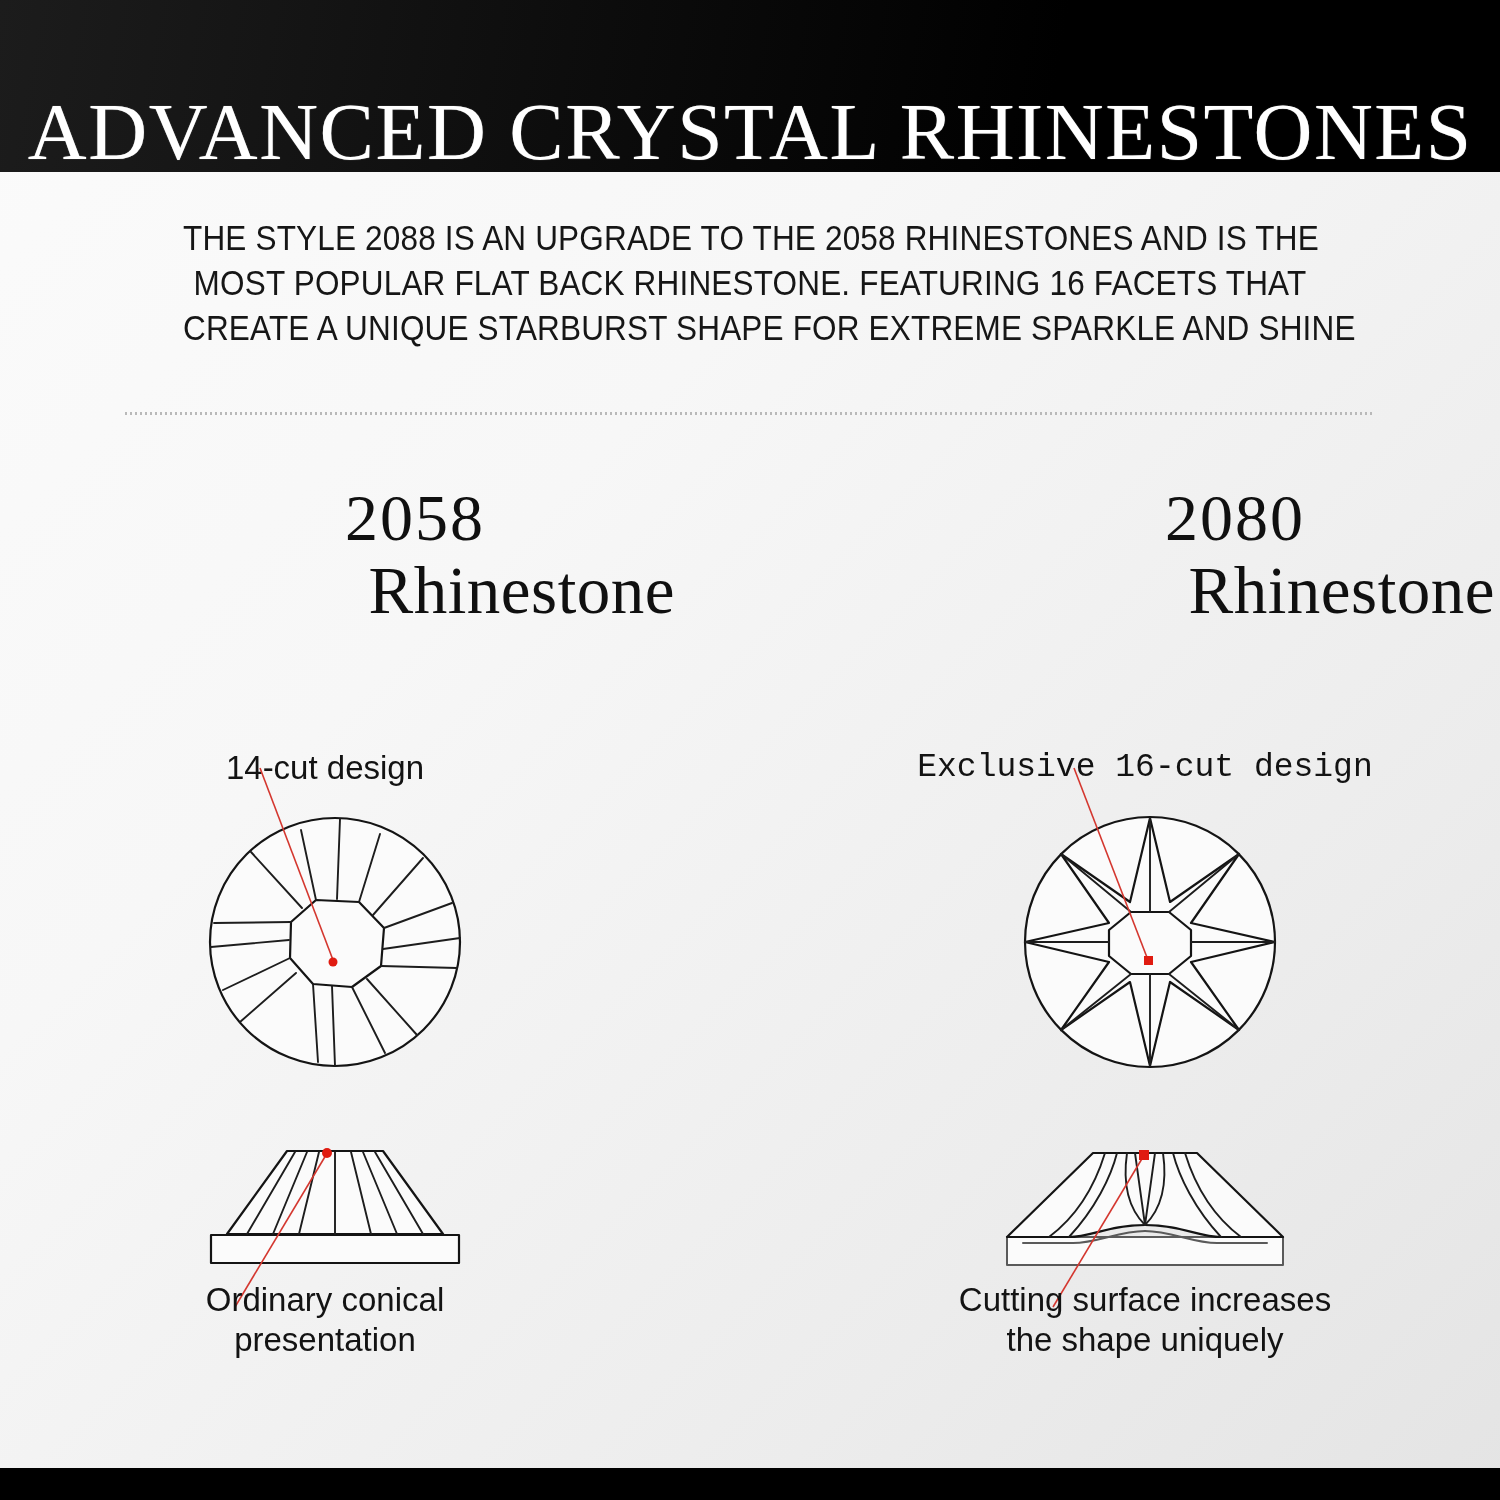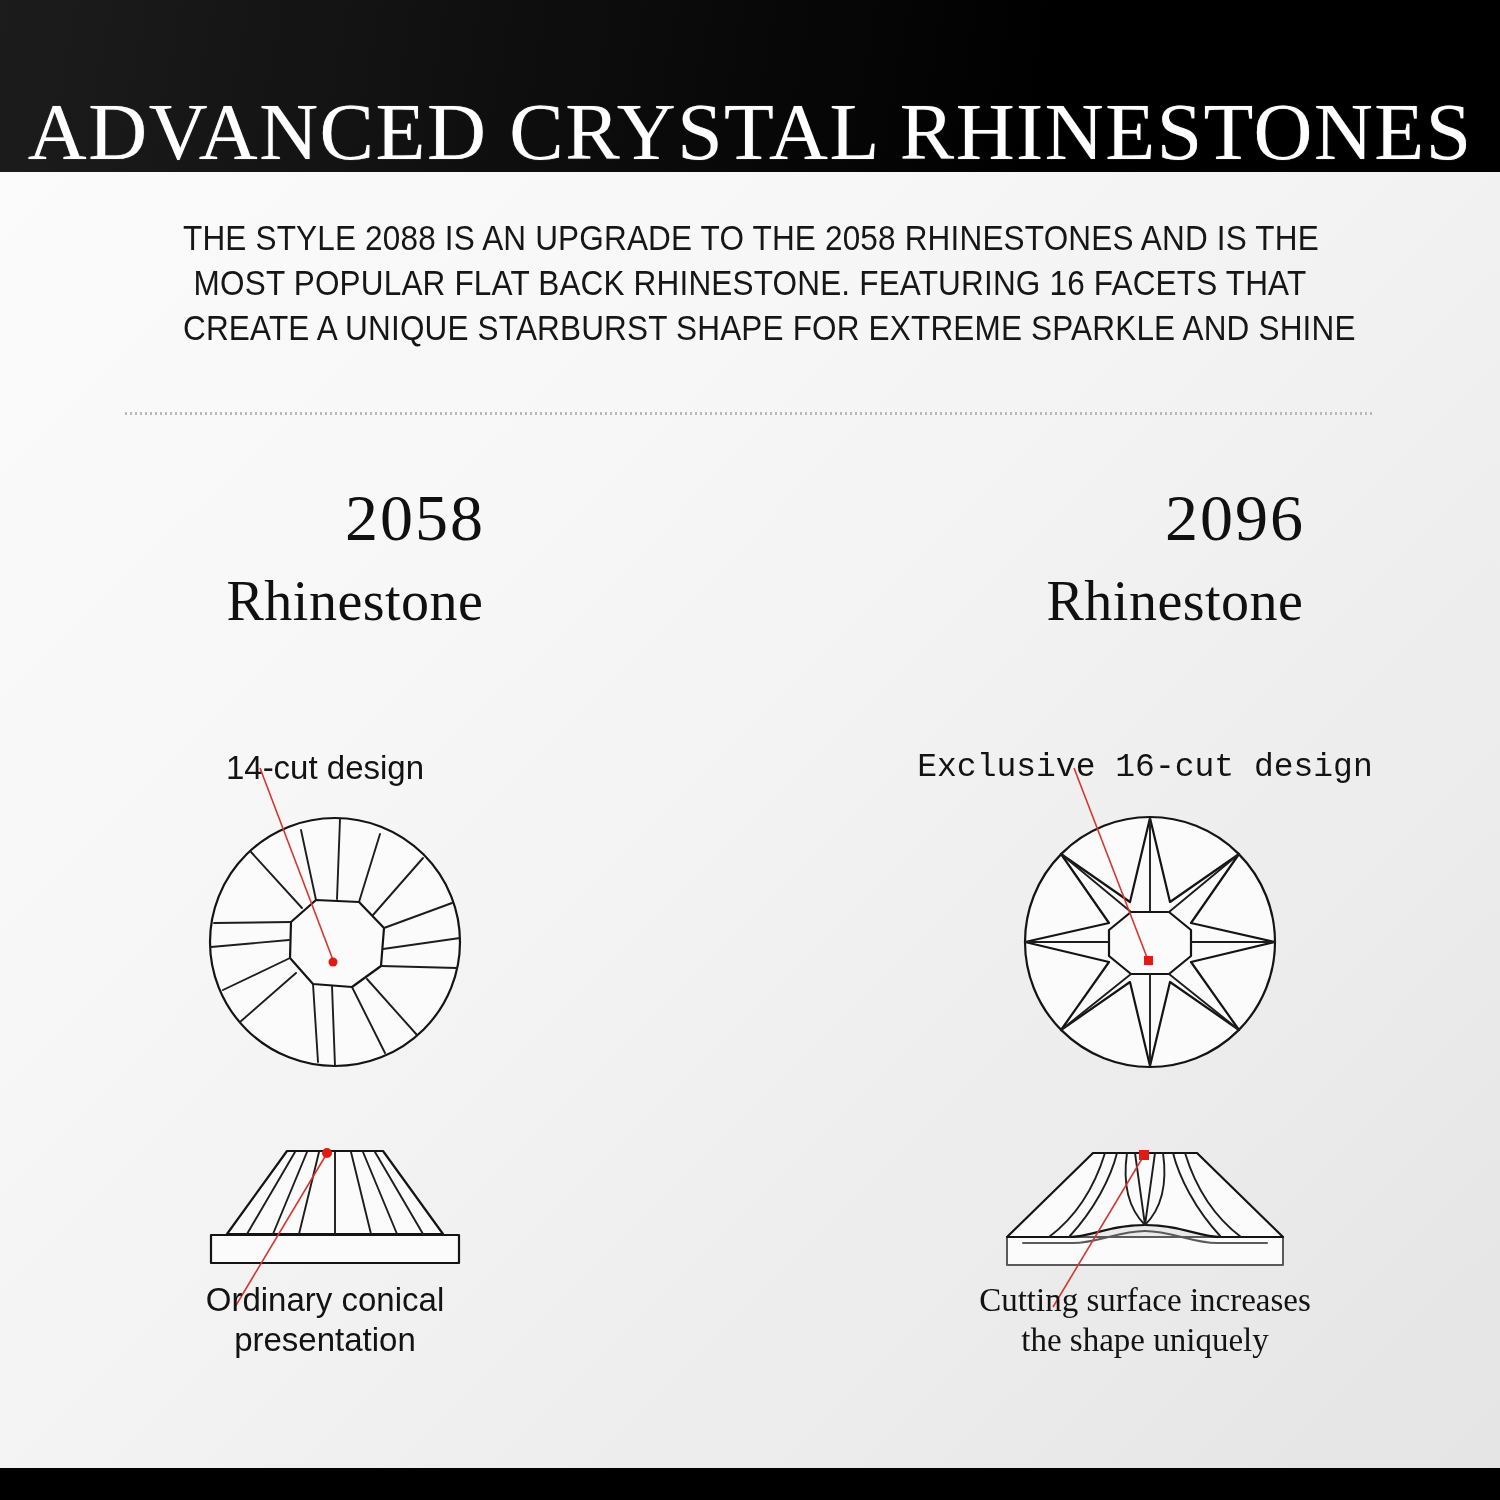--- a/index.html
+++ b/index.html
@@ -82,39 +82,40 @@
   #heading-2058 { left: 35px;  top: 485px; }
   #heading-2088 { left: 855px; top: 485px; }
   .col-heading .h-number {
     display: block;
     font-size: 66px;
     letter-spacing: 2px;
     padding-left: 120px;
   }
   .col-heading .h-word {
     display: block;
-    font-size: 56px;
+    font-size: 67px;
     letter-spacing: 0.5px;
-    margin-top: 22px;
+    margin-top: 6px;
+    text-align: right;
   }
 
   
   .diagram-label {
     position: absolute;
     width: 700px;
     text-align: center;
     font-family: "Liberation Sans", sans-serif;
     font-size: 33px;
     line-height: 40px;
     color: #131313;
   }
   #label-14cut { left: -25px; top: 748px; }
   #label-16cut { left: 795px; top: 748px; font-family: Liberation Mono, monospace; }
   #caption-left  { left: -25px; top: 1280px; }
-  #caption-right { left: 795px; top: 1280px; font-family: Liberation Serif, serif; }
+  #caption-right { left: 795px; top: 1280px; }
   .caption-line { display: block; }
 
   
   .figure-svg {
     position: absolute;
     overflow: visible;
   }
   #fig-top-left    { left: 185px;  top: 790px;  width: 300px; height: 300px; }
   #fig-top-right   { left: 1000px; top: 790px;  width: 300px; height: 300px; }
   #fig-bot-left    { left: 185px;  top: 1125px; width: 300px; height: 180px; }
@@ -175,21 +176,21 @@
   </div>
 
   <div id="divider"></div>
 
   <div id="heading-2058" class="col-heading">
     <span class="h-number">2058</span>
     <span class="h-word">Rhinestone</span>
   </div>
 
   <div id="heading-2088" class="col-heading">
-    <span class="h-number">2096</span>
+    <span class="h-number">2080</span>
     <span class="h-word">Rhinestone</span>
   </div>
 
   <div id="label-14cut" class="diagram-label">14-cut design</div>
 
   <div id="label-16cut" class="diagram-label">Exclusive 16-cut design</div>
 
   <svg id="fig-top-left" class="figure-svg" viewBox="0 0 300 300">
 
     <ellipse cx="150" cy="152" rx="125" ry="124" class="stroke-dark facet-fill"></ellipse>

